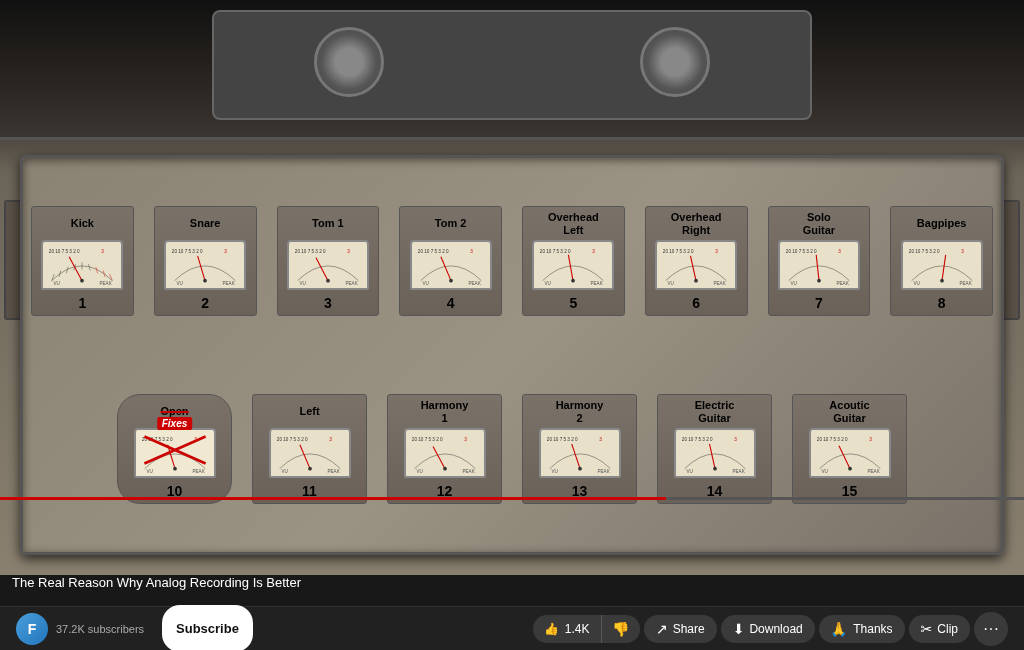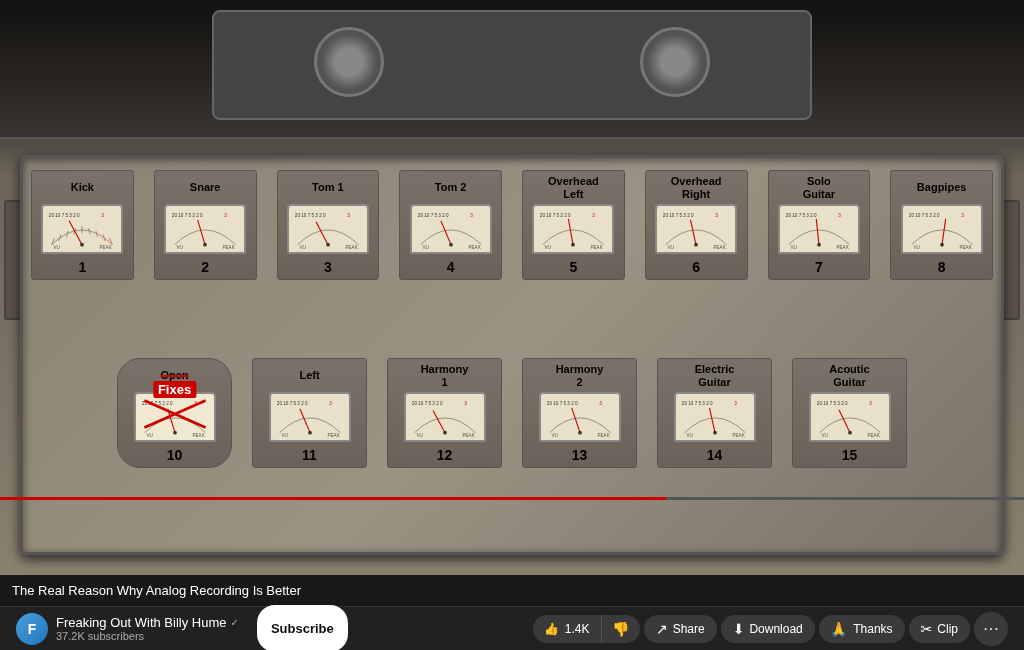--- a/index.html
+++ b/index.html
@@ -108,21 +108,21 @@
       display: flex;
       flex-direction: column;
       gap: 6px;
       height: 100%;
     }
 
     .channel-row {
       display: flex;
       gap: 20px;
       flex: 1;
-      align-items: flex-start;
+      align-items: center;
       justify-content: center;
     }
 
     .channel {
       flex: 1;
       display: flex;
       flex-direction: column;
       align-items: center;
       background: linear-gradient(to bottom, #7a7268 0%, #6a6258 100%);
       border: 1px solid #555;
@@ -188,21 +188,21 @@
       background: #212121;
       display: flex;
       flex-direction: column;
       padding: 0;
     }
 
     .video-title-bar {
       height: 32px;
       background: #181818;
       display: flex;
-      align-items: center;
+      align-items: flex-start;
       padding: 0 12px;
       border-bottom: 1px solid #333;
     }
 
     .video-title {
       font-size: 13px;
       color: #fff;
       font-weight: 500;
     }
 
@@ -540,21 +540,21 @@
                 <text x="60" y="47" font-size="5" fill="#555">PEAK</text>
               </svg>
 
               <div style="position:absolute; top:2px; left:2px; right:2px; bottom:8px; pointer-events:none;">
                 <svg viewBox="0 0 78 40" style="width:100%;height:100%;">
                   <line x1="5" y1="5" x2="73" y2="35" stroke="#cc0000" stroke-width="3"></line>
                   <line x1="73" y1="5" x2="5" y2="35" stroke="#cc0000" stroke-width="3"></line>
                 </svg>
               </div>
             </div>
-            <div style="position:absolute; top: 22px; left:50%; transform:translateX(-50%); z-index:10; background:#cc0000; color:#fff; font-size:13px; font-weight:bold; padding:1px 5px; border-radius:2px; white-space:nowrap;">Fixes</div>
+            <div style="position:absolute; top: 22px; left:50%; transform:translateX(-50%); z-index:10; background:#cc0000; color:#fff; font-size:10px; font-weight:bold; font-style:italic; padding:1px 5px; border-radius:2px; white-space:nowrap;">Fixes</div>
             <div class="channel-number">10</div>
           </div>
 
           <div class="channel">
             <div class="channel-name">Left</div>
             <div class="vu-meter">
               <svg class="vu-svg" viewBox="0 0 82 50" xmlns="http://www.w3.org/2000/svg">
                 <rect width="82" height="50" fill="#e8e0c8"></rect>
                 <text x="5" y="12" font-size="5" fill="#333">20 10 7 5 3 2 0</text>
                 <text x="62" y="12" font-size="5" fill="#cc0000">3</text>
@@ -650,24 +650,20 @@
 </div>
 
 <div class="bottom-bar">
   <div class="video-title-bar">
     <span class="video-title">The Real Reason Why Analog Recording Is Better</span>
   </div>
   <div class="controls-bar">
     <div class="channel-info">
       <div class="avatar">F</div>
       <div class="channel-text">
-        <span class="channel-name-text">
-          <span>Freaking Out With Billy Hume</span>
-          <span class="verified-icon">✓</span>
-        </span>
         <span class="subscribers-text">37.2K subscribers</span>
       </div>
       <button class="subscribe-btn">Subscribe</button>
     </div>
 
     <div class="action-buttons">
 
       <div class="like-dislike-group">
         <button class="like-btn">
           <span>👍</span>

